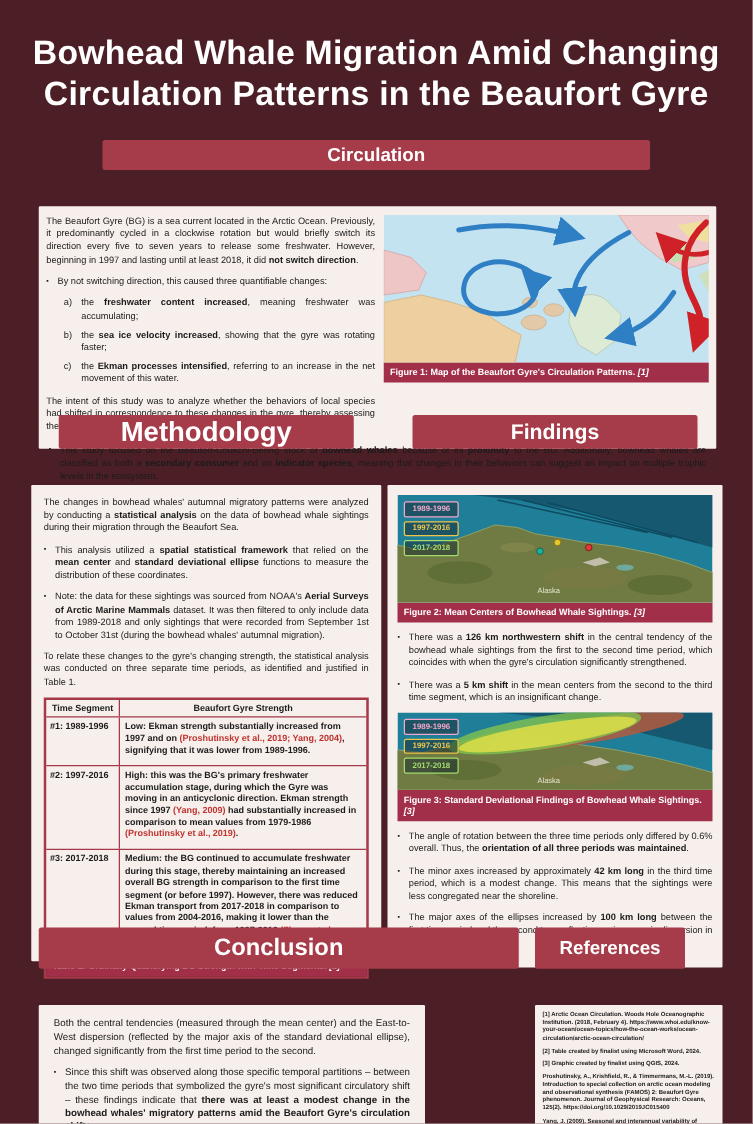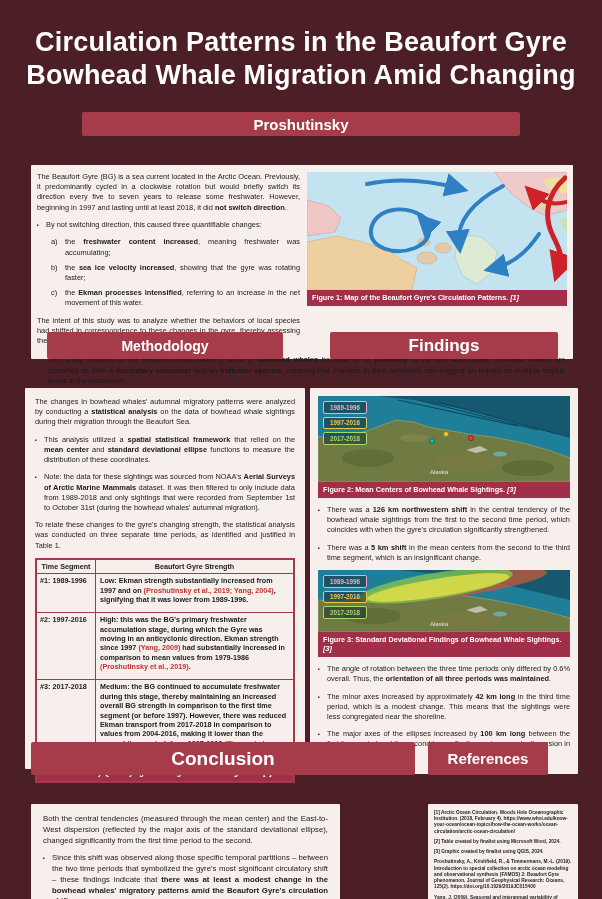--- a/index.html
+++ b/index.html
@@ -51,25 +51,25 @@
   .conc .rich,.conc .para{font-size:7.8px;}
   .refs .ref{font-size:4.8px;line-height:1.3;font-weight:600;color:#242424;margin:0 0 4px 0;
     overflow-wrap:anywhere;text-align:left;}
 </style>
 </head>
 <body>
 
 <div id="poster">
 
   <div class="poster-title">
+    <div>Bowhead Whale Migration Amid Changing</div>
     <div>Circulation Patterns in the Beaufort Gyre</div>
-    <div>Bowhead Whale Migration Amid Changing</div>
-  </div>
-
-  <div class="hdr" style="left:82px;top:112px;width:438px;height:24px;font-size:15px;">Proshutinsky</div>
+  </div>
+
+  <div class="hdr" style="left:82px;top:112px;width:438px;height:24px;font-size:15px;">Circulation</div>
   <div class="panel" style="left:31px;top:136px;width:542px;height:194px;padding:0;">
     <div style="display:flex;padding:7px 6px 0 6px;">
       <div style="flex:1;padding-right:7px;">
         <div class="para rich"><span class="s0">The Beaufort Gyre (BG) is a sea current located in the Arctic Ocean. Previously, it predominantly cycled in a clockwise rotation but would briefly switch its direction every five to seven years to release some freshwater. However, beginning in 1997 and lasting until at least 2018, it did </span><span class="s1">not switch direction</span><span class="s0">.</span></div>
         <div class="blt-row">
           <span class="blt">▪</span>
           <div class="rich"><span class="s0">By not switching direction, this caused three quantifiable changes:</span></div>
         </div>
         <div class="abc-row">
           <span class="abc-m">a)</span>
@@ -118,21 +118,21 @@
         </div>
         <div class="fig-caption"><span class="s0">Figure 1: Map of the Beaufort Gyre's Circulation Patterns. </span><span class="s3">[1]</span></div>
       </div>
     </div>
     <div class="blt-row" style="padding:2px 8px 0 8px;">
       <span class="blt">▪</span>
       <div class="rich"><span class="s0">This study focused on the Beaufort-Chukchi-Bering stock of </span><span class="s1">bowhead whales</span><span class="s0"> because of its </span><span class="s1">proximity</span><span class="s0"> to the BG. Additionally, bowhead whales are classified as both a </span><span class="s1">secondary consumer</span><span class="s0"> and an </span><span class="s1">indicator species</span><span class="s0">, meaning that changes in their behaviors can suggest an impact on multiple trophic levels in the ecosystem.</span></div>
     </div>
   </div>
 
-  <div class="hdr" style="left:47px;top:332px;width:236px;height:27px;font-size:14px;">Methodology</div>
+  <div class="hdr" style="left:47px;top:332px;width:236px;height:27px;font-size:22px;">Methodology</div>
   <div class="panel" style="left:25px;top:359px;width:280px;height:381px;padding:9px 10px;box-sizing:border-box;">
     <div class="para rich"><span class="s0">The changes in bowhead whales' autumnal migratory patterns were analyzed by conducting a </span><span class="s1">statistical analysis</span><span class="s0"> on the data of bowhead whale sightings during their migration through the Beaufort Sea.</span></div>
     <div class="blt-row">
       <span class="blt">▪</span>
       <div class="rich"><span class="s0">This analysis utilized a </span><span class="s1">spatial statistical framework</span><span class="s0"> that relied on the </span><span class="s1">mean center</span><span class="s0"> and </span><span class="s1">standard deviational ellipse</span><span class="s0"> functions to measure the distribution of these coordinates.</span></div>
     </div>
     <div class="blt-row">
       <span class="blt">▪</span>
       <div class="rich"><span class="s0">Note: the data for these sightings was sourced from NOAA's </span><span class="s1">Aerial Surveys of Arctic Marine Mammals</span><span class="s0"> dataset. It was then filtered to only include data from 1989-2018 and only sightings that were recorded from September 1st to October 31st (during the bowhead whales' autumnal migration).</span></div>
     </div>

